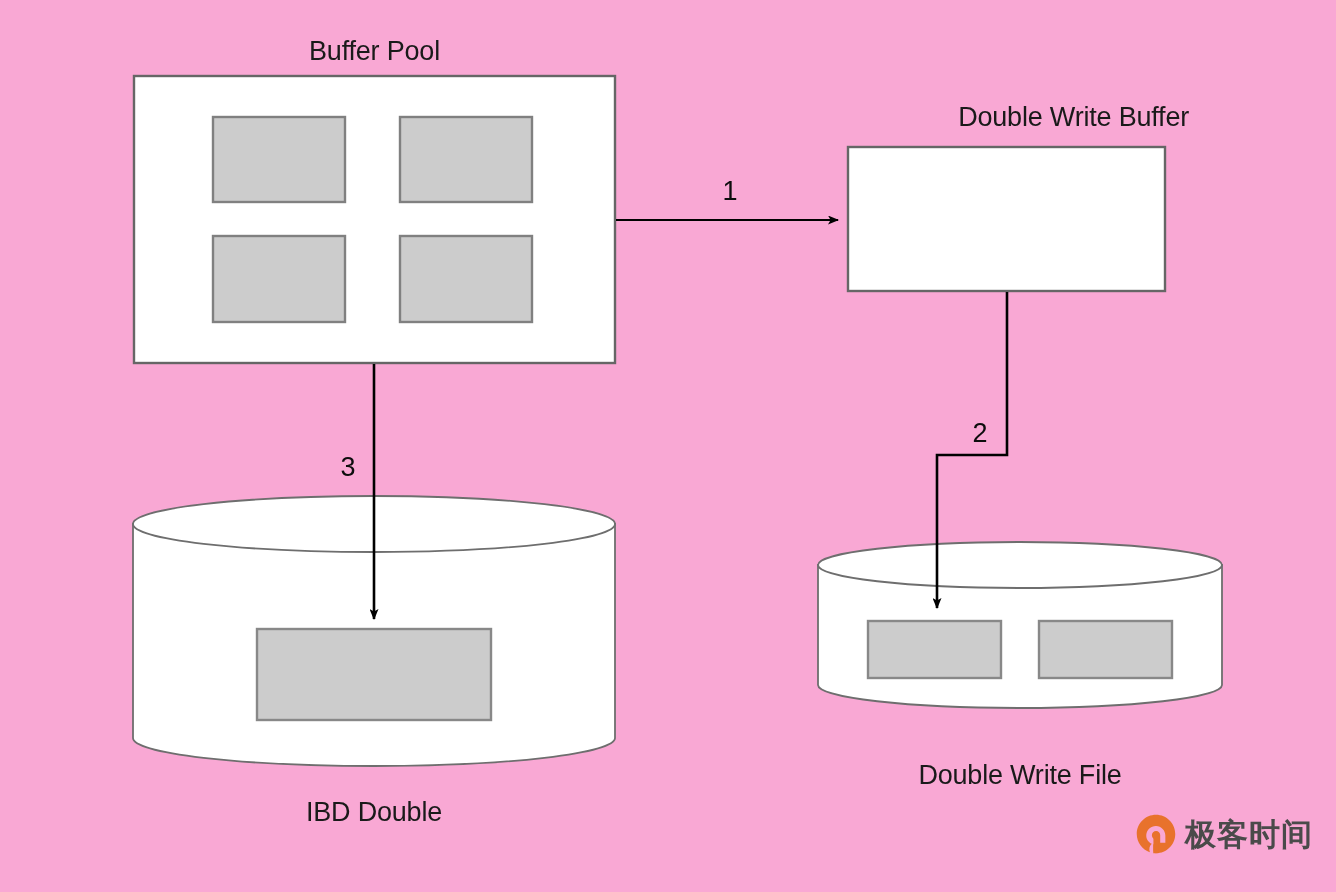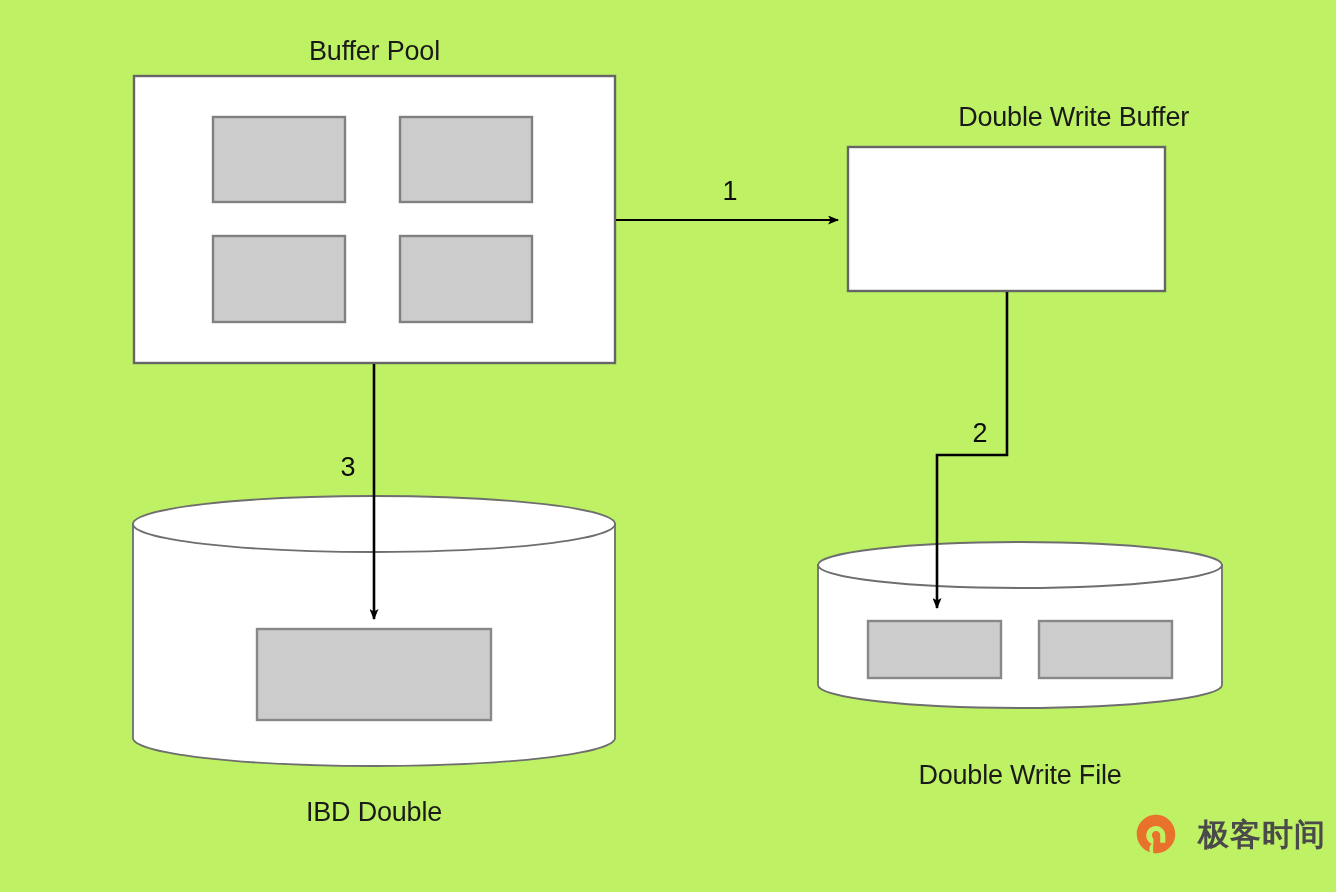--- a/index.html
+++ b/index.html
@@ -7,21 +7,21 @@
     padding: 0;
     background: #ffffff;
   }
   body {
     font-family: "Liberation Sans", sans-serif;
   }
   #stage {
     position: relative;
     width: 1336px;
     height: 892px;
-    background: #bef264;
+    background: #f9a8d4;
     overflow: hidden;
   }
   #diagram-svg {
     position: absolute;
     left: 0;
     top: 0;
     width: 1336px;
     height: 892px;
     display: block;
   }
@@ -42,21 +42,21 @@
     white-space: nowrap;
     text-align: center;
   }
   
   #watermark {
     position: absolute;
     left: 1134px;
     top: 812px;
     display: flex;
     align-items: center;
-    gap: 20px;
+    gap: 7px;
   }
   #watermark .wm-mark {
     width: 44px;
     height: 44px;
     flex: 0 0 auto;
   }
   #watermark .wm-text {
     font-family: "DejaVu Sans", sans-serif;
     font-size: 31px;
     font-weight: 700;

